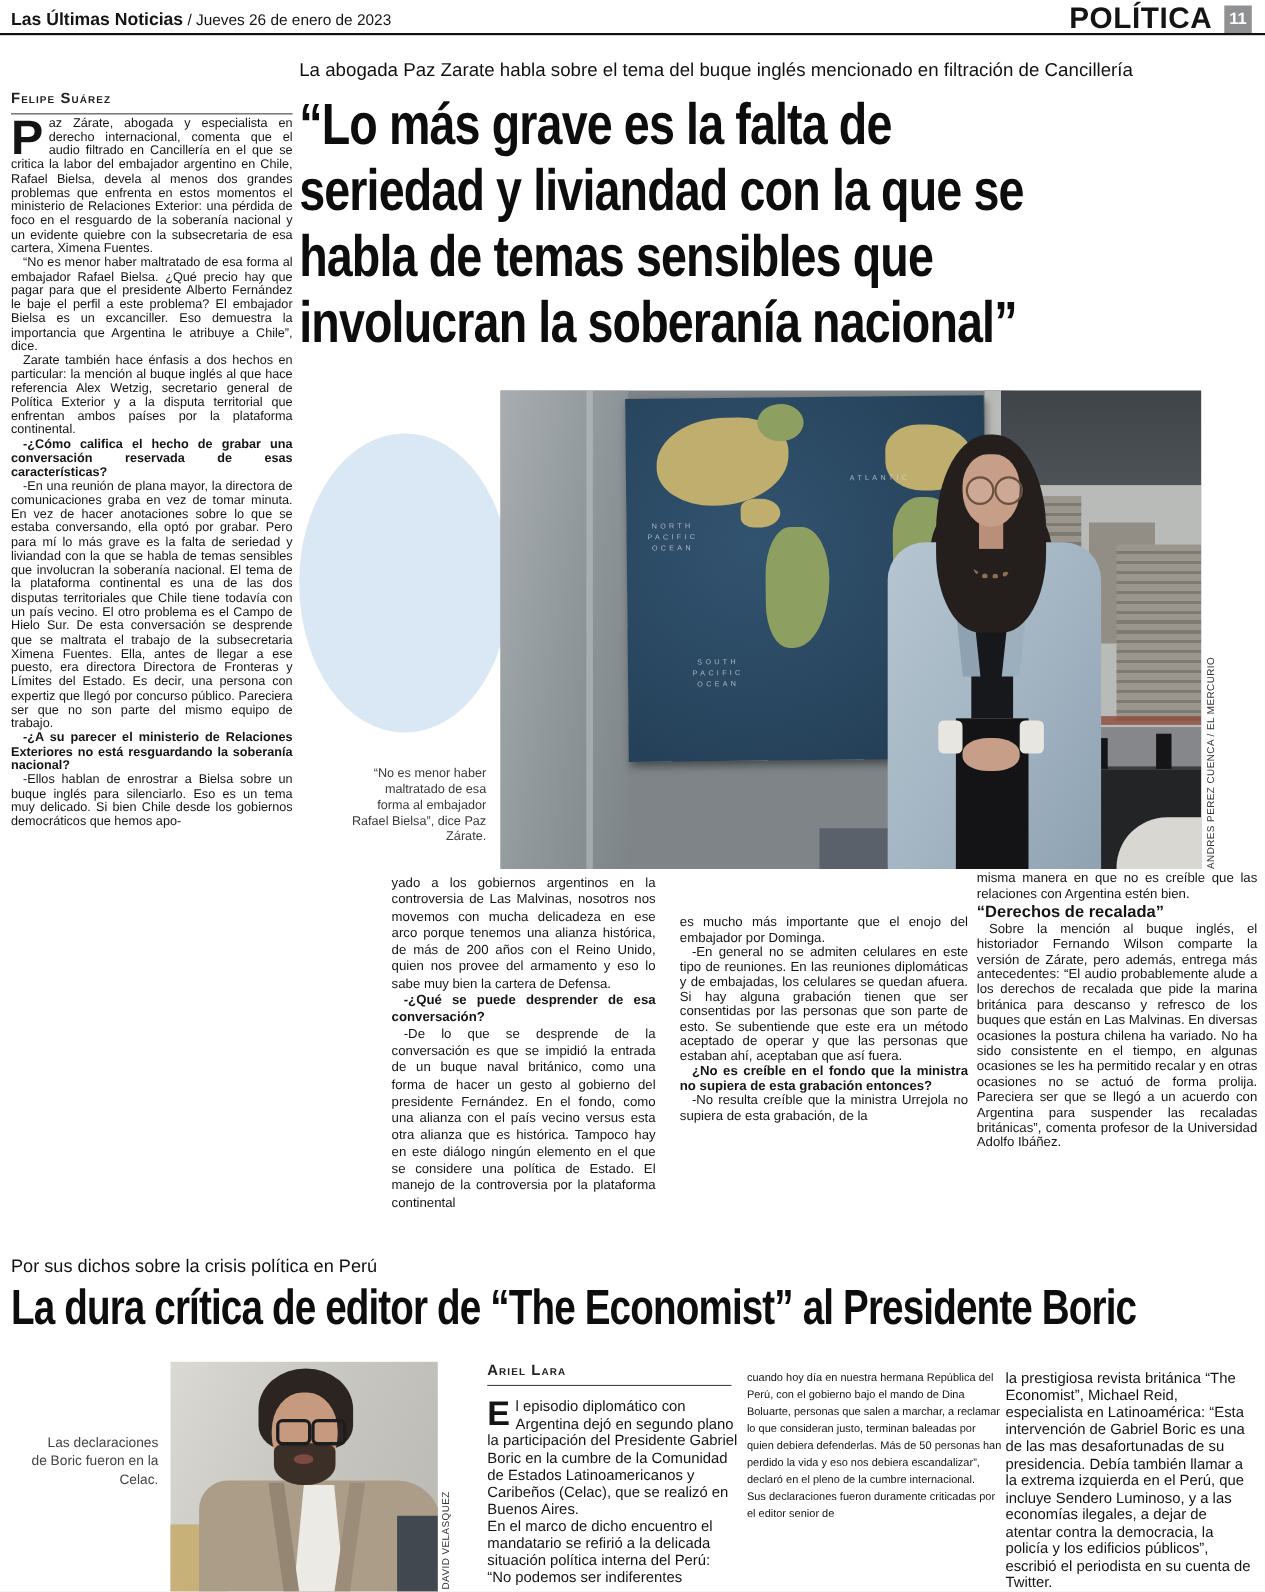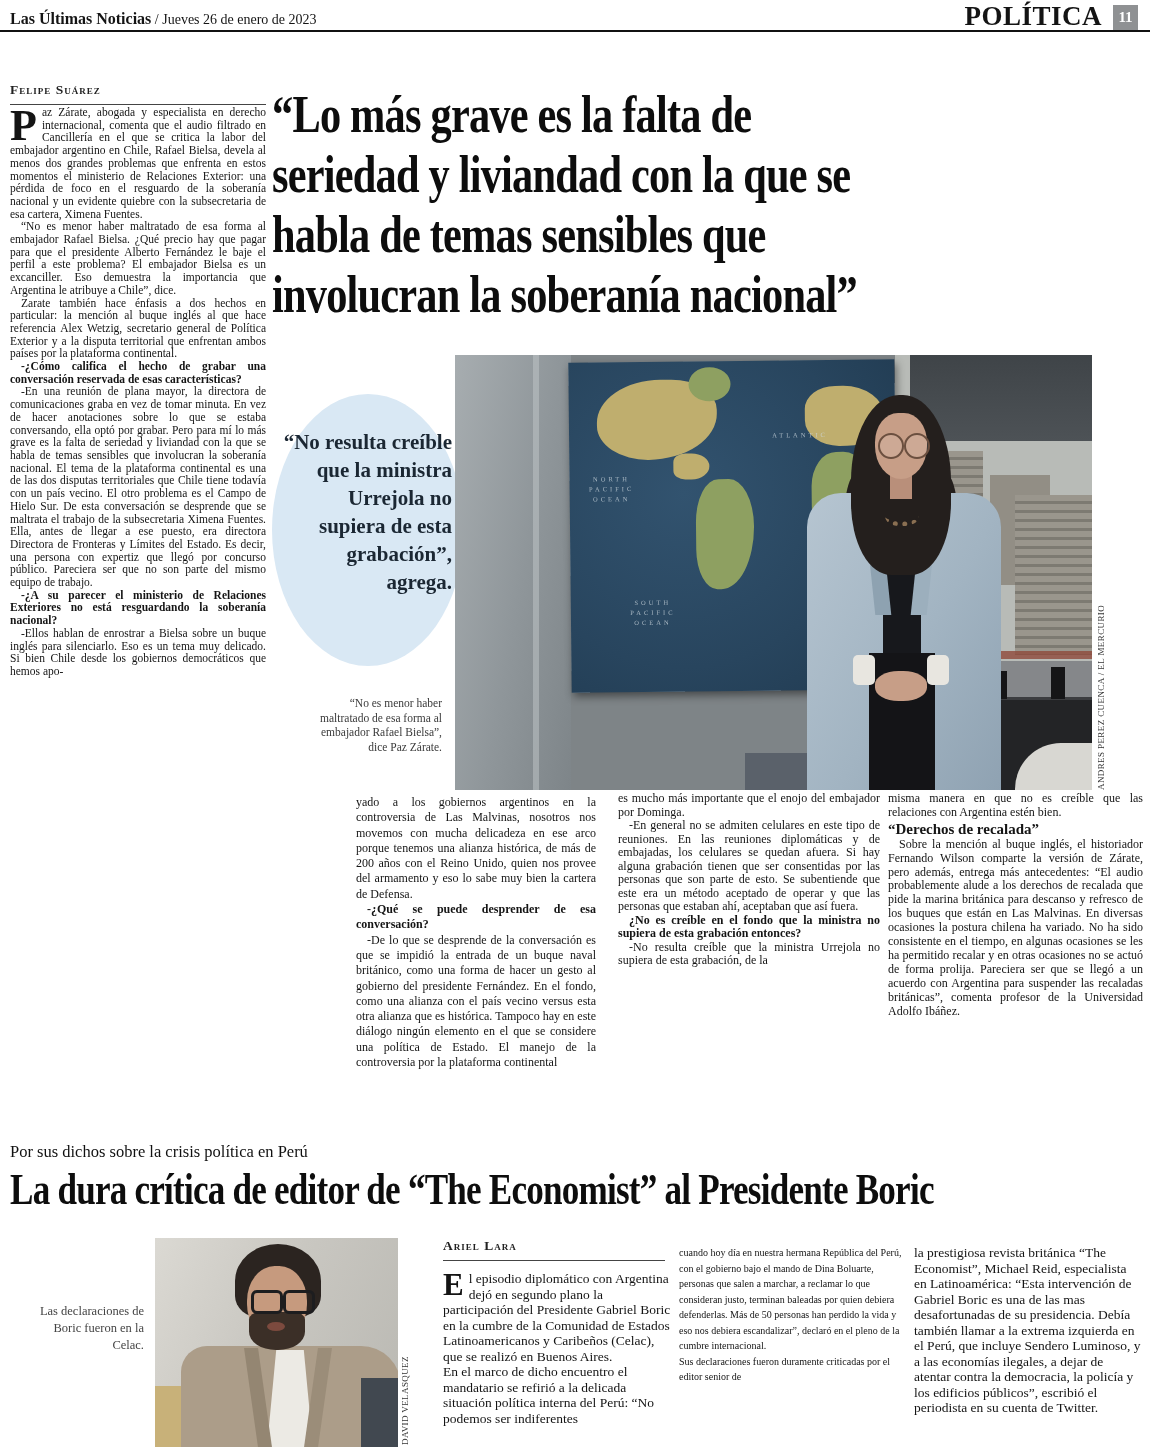--- a/index.html
+++ b/index.html
@@ -1,17 +1,17 @@
 <!DOCTYPE html>
 <html lang="es"><head>
 <meta charset="utf-8">
 <style>
   html,body{margin:0;padding:0;background:#e9e9e9;}
   .page{position:relative;width:1150px;height:1447px;background:#ffffff;margin:0 auto;
-        font-family:Liberation Serif, serif;color:#141414;overflow:hidden;}
+        font-family:Liberation Sans, sans-serif;color:#141414;overflow:hidden;}
   
   .masthead{position:absolute;left:10px;top:10px;font-size:14px;}
   .masthead b{font-size:16px;}
   .toprule{position:absolute;left:0;top:30px;width:1150px;height:2px;background:#111;}
   .section{position:absolute;right:48px;top:1px;font-size:27px;font-weight:800;letter-spacing:.5px;}
   .pagenum{position:absolute;right:12px;top:5px;width:25px;height:25px;background:#8f9193;
            color:#fff;font-weight:bold;font-size:15px;display:flex;align-items:center;justify-content:center;}
   
   .byline{position:absolute;font-variant:small-caps;font-weight:600;font-size:13.5px;letter-spacing:1px;
           border-bottom:1.5px solid #444;padding-bottom:6px;color:#222;}
@@ -23,21 +23,21 @@
   .col{position:absolute;text-align:justify;}
   .par{margin:0;text-indent:11px;}
   .par-lead,.par-cont,.par-subhead{text-indent:0;}
   .par-q{font-weight:bold;}
   .par-subhead{font-weight:bold;font-size:15px;margin:3px 0 1px 0;text-align:left;}
   .dropcap{float:left;font-size:44px;line-height:35px;font-weight:700;padding:2px 5px 0 0;}
   .a2 .par{text-indent:0;margin:0;}
   .a2 .dropcap{font-size:31px;line-height:25px;font-weight:600;padding:1px 5px 0 0;}
   .c1{left:10px;top:106px;width:256px;font-size:11.5px;line-height:12.7px;}
   .c2{left:356px;top:795px;width:240px;font-size:12px;line-height:15.3px;}
-  .c3{left:618px;top:792px;width:262px;font-size:12px;line-height:13.5px;}
+  .c3{left:618px;top:832px;width:262px;font-size:12px;line-height:13.5px;}
   .c4{left:888px;top:792px;width:255px;font-size:12px;line-height:13.9px;}
   .cA{left:443px;top:1271px;width:228px;font-size:13.5px;line-height:15.5px;text-align:left;}
   .cB{left:679px;top:1245px;width:232px;font-size:10px;line-height:15.5px;text-align:left;}
   .cC{left:914px;top:1245px;width:228px;font-size:13.5px;line-height:15.5px;text-align:left;}
   
   .pq-circle{position:absolute;left:272px;top:394px;width:192px;height:272px;border-radius:50%;background:#d9e8f4;}
   .pq-text{position:absolute;left:282px;top:428px;width:170px;text-align:right;font-weight:bold;
            font-size:21px;line-height:28px;color:#1b2733;}
   .caption{position:absolute;text-align:right;color:#3a3a3a;}
   .cap1{left:318px;top:696px;width:124px;font-size:11.5px;line-height:14.5px;}
@@ -110,39 +110,39 @@
 <div class="page">
 
   <div class="masthead">
     <b>Las Últimas Noticias</b><span> / Jueves 26 de enero de 2023</span>
   </div>
   <div class="section">POLÍTICA</div>
   <div class="pagenum">11</div>
   <div class="toprule"></div>
 
   <div class="byline" style="left:10px;top:82px;width:256px;">Felipe Suárez</div>
+  <div class="kicker" style="left:272px;top:54px;">La abogada Paz Zarate habla sobre el tema del buque inglés mencionado en filtración de Cancillería</div>
   <div class="headline h1main">
       <div>“Lo más grave es la falta de</div>
       <div>seriedad y liviandad con la que se</div>
       <div>habla de temas sensibles que</div>
       <div>involucran la soberanía nacional”</div>
     </div>
 
   <div class="col c1">
       <p class="par par-lead"><span class="dropcap">P</span>az Zárate, abogada y especialista en derecho internacional, comenta que el audio filtrado en Cancillería en el que se critica la labor del embajador argentino en Chile, Rafael Bielsa, devela al menos dos grandes problemas que enfrenta en estos momentos el ministerio de Relaciones Exterior: una pérdida de foco en el resguardo de la soberanía nacional y un evidente quiebre con la subsecretaria de esa cartera, Ximena Fuentes.</p>
       <p class="par par-body">“No es menor haber maltratado de esa forma al embajador Rafael Bielsa. ¿Qué precio hay que pagar para que el presidente Alberto Fernández le baje el perfil a este problema? El embajador Bielsa es un excanciller. Eso demuestra la importancia que Argentina le atribuye a Chile”, dice.</p>
       <p class="par par-body">Zarate también hace énfasis a dos hechos en particular: la mención al buque inglés al que hace referencia Alex Wetzig, secretario general de Política Exterior y a la disputa territorial que enfrentan ambos países por la plataforma continental.</p>
       <p class="par par-q">-¿Cómo califica el hecho de grabar una conversación reservada de esas características?</p>
       <p class="par par-body">-En una reunión de plana mayor, la directora de comunicaciones graba en vez de tomar minuta. En vez de hacer anotaciones sobre lo que se estaba conversando, ella optó por grabar. Pero para mí lo más grave es la falta de seriedad y liviandad con la que se habla de temas sensibles que involucran la soberanía nacional. El tema de la plataforma continental es una de las dos disputas territoriales que Chile tiene todavía con un país vecino. El otro problema es el Campo de Hielo Sur. De esta conversación se desprende que se maltrata el trabajo de la subsecretaria Ximena Fuentes. Ella, antes de llegar a ese puesto, era directora Directora de Fronteras y Límites del Estado. Es decir, una persona con expertiz que llegó por concurso público. Pareciera ser que no son parte del mismo equipo de trabajo.</p>
       <p class="par par-q">-¿A su parecer el ministerio de Relaciones Exteriores no está resguardando la soberanía nacional?</p>
       <p class="par par-body">-Ellos hablan de enrostrar a Bielsa sobre un buque inglés para silenciarlo. Eso es un tema muy delicado. Si bien Chile desde los gobiernos democráticos que hemos apo-</p>
     </div>
 
   <div class="pq-circle"></div>
-  <div class="pq-text">“No resulta creíble que la ministra Urrejola no supiera de esta grabación”, agrega.</div>
   <div class="caption cap1">“No es menor haber maltratado de esa forma al embajador Rafael Bielsa”, dice Paz Zárate.</div>
 
   <div class="photo1">
     <div class="p1-glass"></div>
     <div class="p1-frame"></div>
     <div class="p1-window">
       <div class="bldg win" style="left:18px;top:96px;width:70px;height:140px;"></div>
       <div class="bldg" style="left:95px;top:120px;width:60px;height:110px;"></div>
       <div class="bldg win" style="left:120px;top:140px;width:77px;height:160px;"></div>
       <div class="bldg" style="left:0;top:306px;width:197px;height:129px;background:#85878a;"></div>

